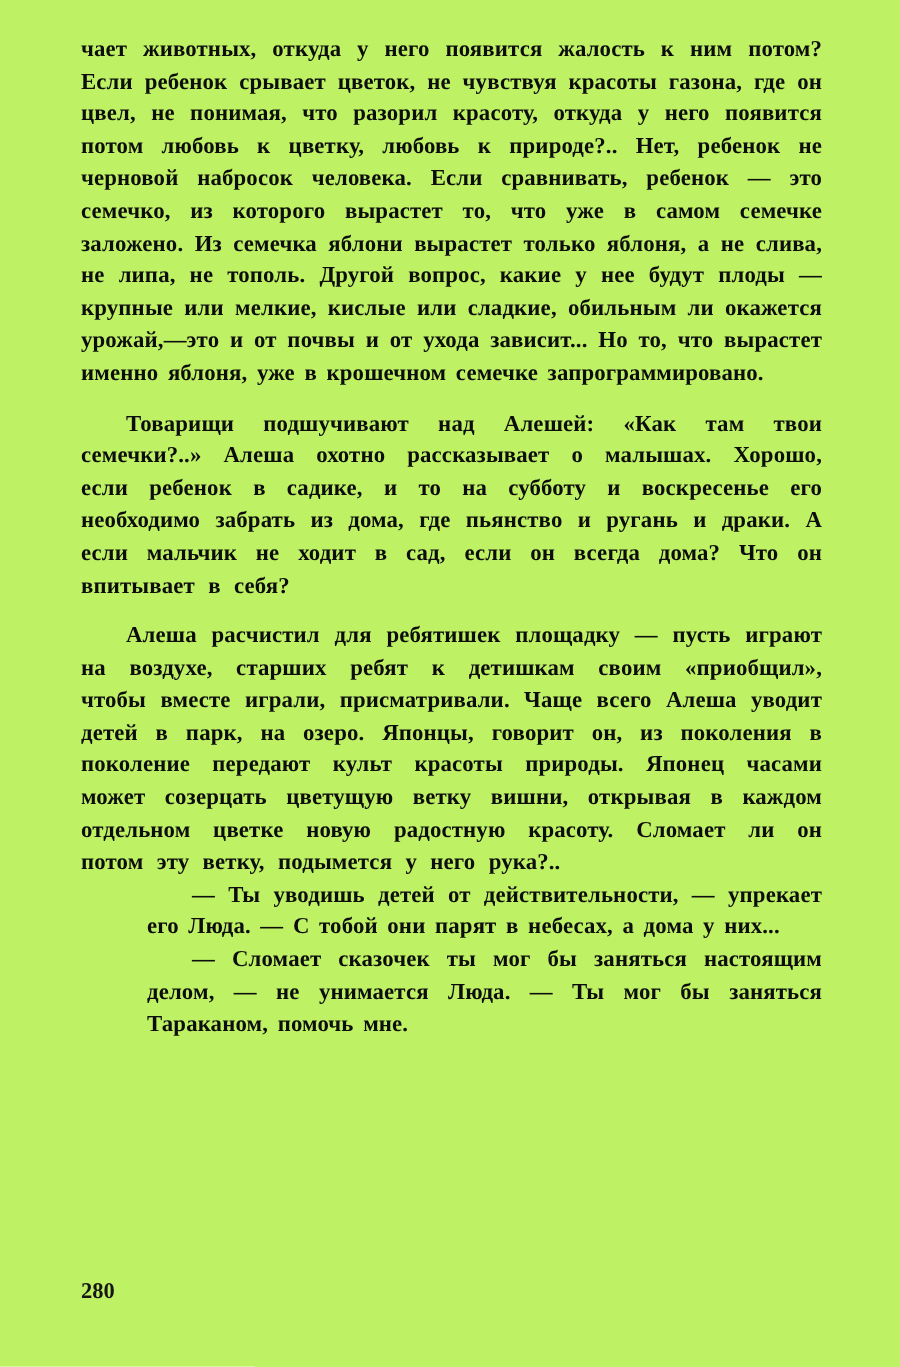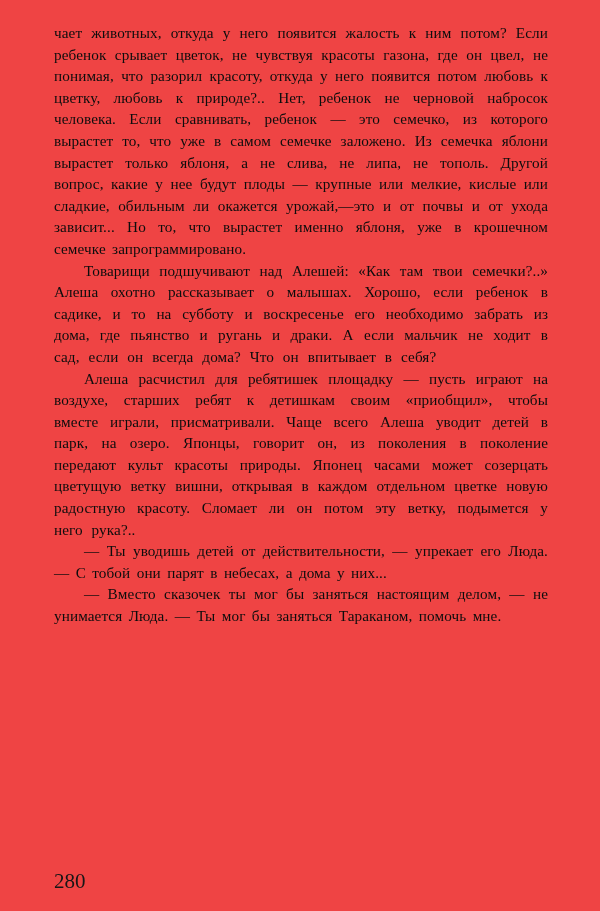--- a/index.html
+++ b/index.html
@@ -14,63 +14,66 @@
     color: #0d0d0d;
     position: relative;
     overflow: hidden;
   }
   .page {
     position: absolute;
     left: 0;
     top: 0;
     width: 600px;
     height: 911px;
-    background: #ef4444;
+    background: #bef264;
+    font-weight: bold;
   }
   .text-column {
     position: absolute;
     left: 54px;
     top: 22px;
     width: 494px;
   }
   p.para {
     margin: 0 0 0 0;
     text-align: justify;
     text-justify: inter-word;
     font-size: 15.2px;
     line-height: 21.6px;
     letter-spacing: 0.1px;
     text-indent: 0;
     -webkit-hyphens: manual;
     hyphens: manual;
   }
   p.indent {
     text-indent: 30px;
+    margin-top: 12px;
   }
   p.dash {
     text-indent: 30px;
+    margin-left: 44px;
   }
   .page-number {
     position: absolute;
     left: 54px;
-    top: 872px;
-    font-size: 21px;
+    top: 852px;
+    font-size: 15px;
     line-height: 18px;
     color: #161616;
     font-family: "Liberation Serif", "DejaVu Serif", serif;
   }
   
   .loose { word-spacing: 2.5px; }
   .looser { word-spacing: 5px; }
 </style>
 </head>
 <body>
 
 <div class="page">
   <div class="text-column">
     <p class="para loose">чает животных, откуда у него появится жалость к ним потом? Если ребенок срывает цветок, не чувствуя красоты газона, где он цвел,  не понимая,   что  разорил красоту, откуда у него появится потом любовь к цветку,   любовь к природе?..   Нет, ребенок не  черновой набросок человека. Если сравнивать, ребенок — это семечко, из которого вырастет  то, что уже в самом семечке заложено.  Из семечка яблони вырастет только яблоня, а не слива, не липа, не тополь. Другой вопрос, какие у нее будут плоды — крупные или мелкие, кислые или сладкие, обильным ли окажется урожай,—это и от почвы и от ухода зависит...  Но то, что  вырастет именно яблоня, уже в крошечном семечке запрограммировано.</p>
     <p class="para indent looser">Товарищи  подшучивают  над Алешей: «Как там твои семечки?..» Алеша охотно рассказывает о малышах. Хорошо, если ребенок в садике, и то на субботу и  воскресенье  его необходимо   забрать из дома, где пьянство и ругань и драки. А если мальчик не ходит в сад, если он всегда дома? Что он впитывает в себя?</p>
     <p class="para indent looser">Алеша   расчистил   для   ребятишек  площадку — пусть играют на воздухе, старших ребят к детишкам своим «приобщил», чтобы вместе играли, присматривали. Чаще всего Алеша уводит детей в парк, на озеро. Японцы, говорит он, из поколения в поколение передают культ красоты природы. Японец часами может созерцать цветущую ветку вишни, открывая в каждом отдельном цветке новую радостную красоту. Сломает ли он потом эту ветку, подымется у него рука?..</p>
     <p class="para dash loose">— Ты уводишь детей от действительности, — упрекает его Люда. — С тобой они парят в небесах, а дома у них...</p>
-    <p class="para dash loose">— Вместо сказочек ты мог бы заняться настоящим делом, — не унимается Люда. — Ты мог бы заняться Тараканом, помочь мне.</p>
+    <p class="para dash loose">— Сломает сказочек ты мог бы заняться настоящим делом, — не унимается Люда. — Ты мог бы заняться Тараканом, помочь мне.</p>
   </div>
   <div class="page-number">280</div>
 </div>
 
 </body></html>

